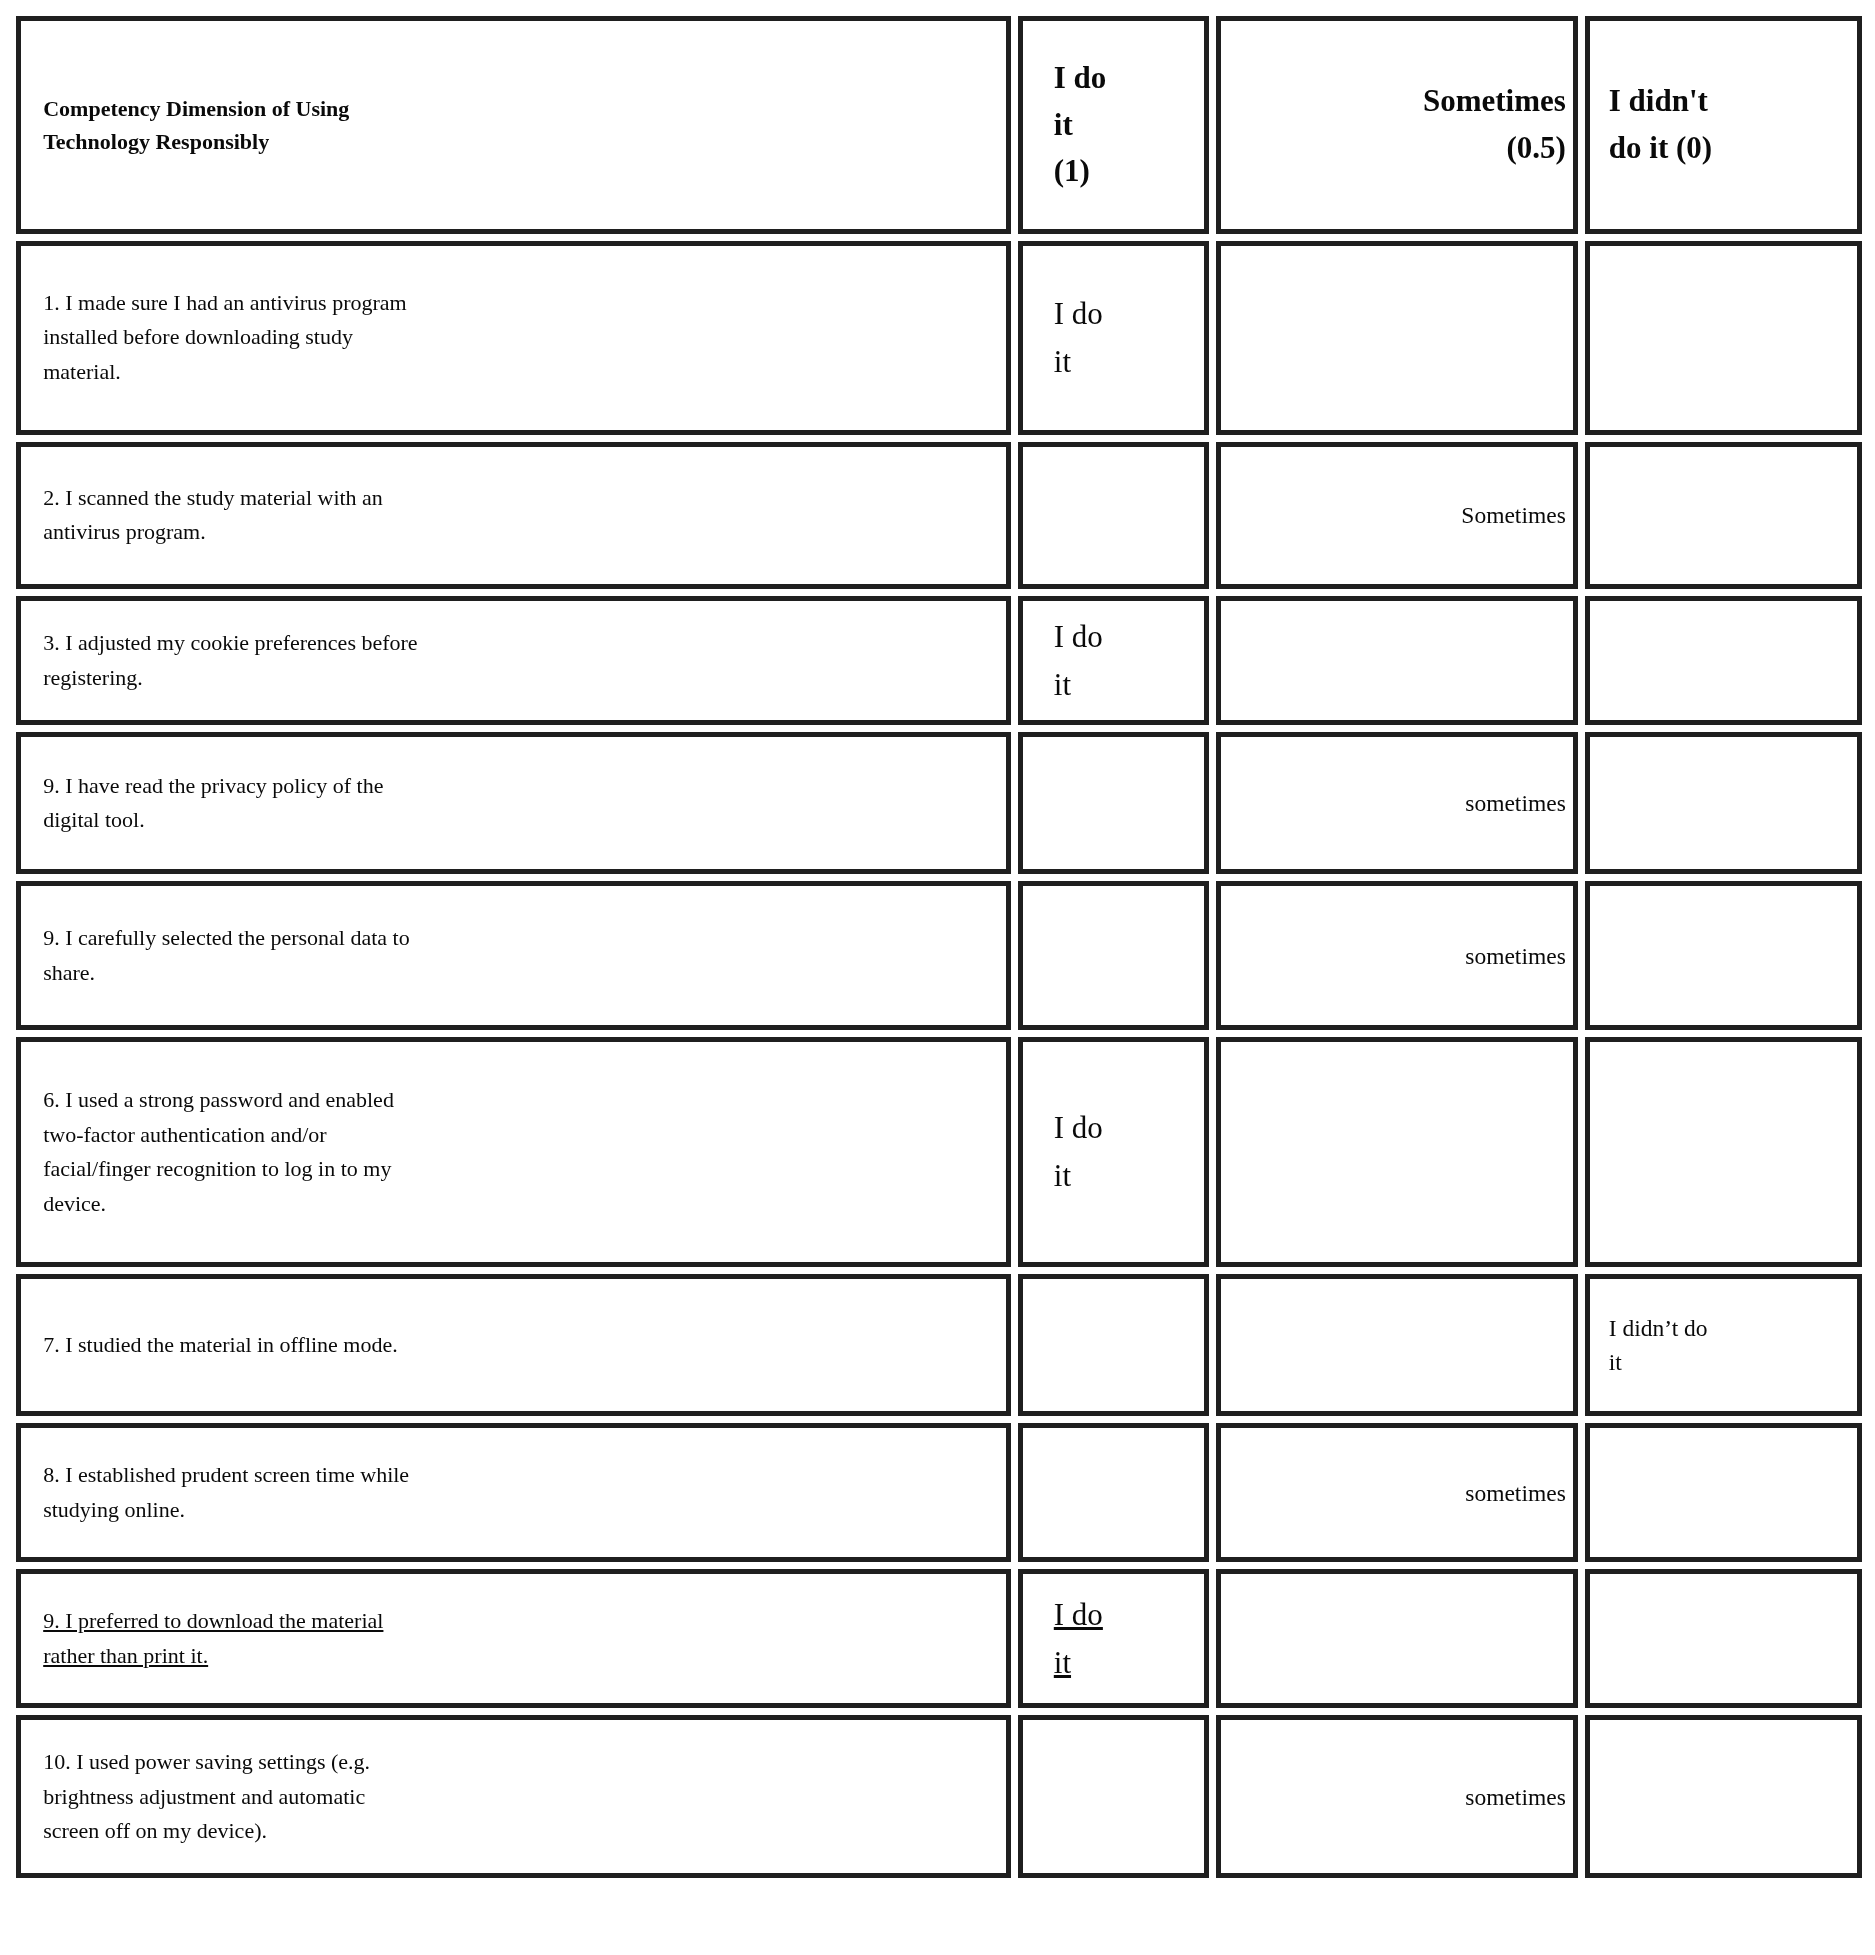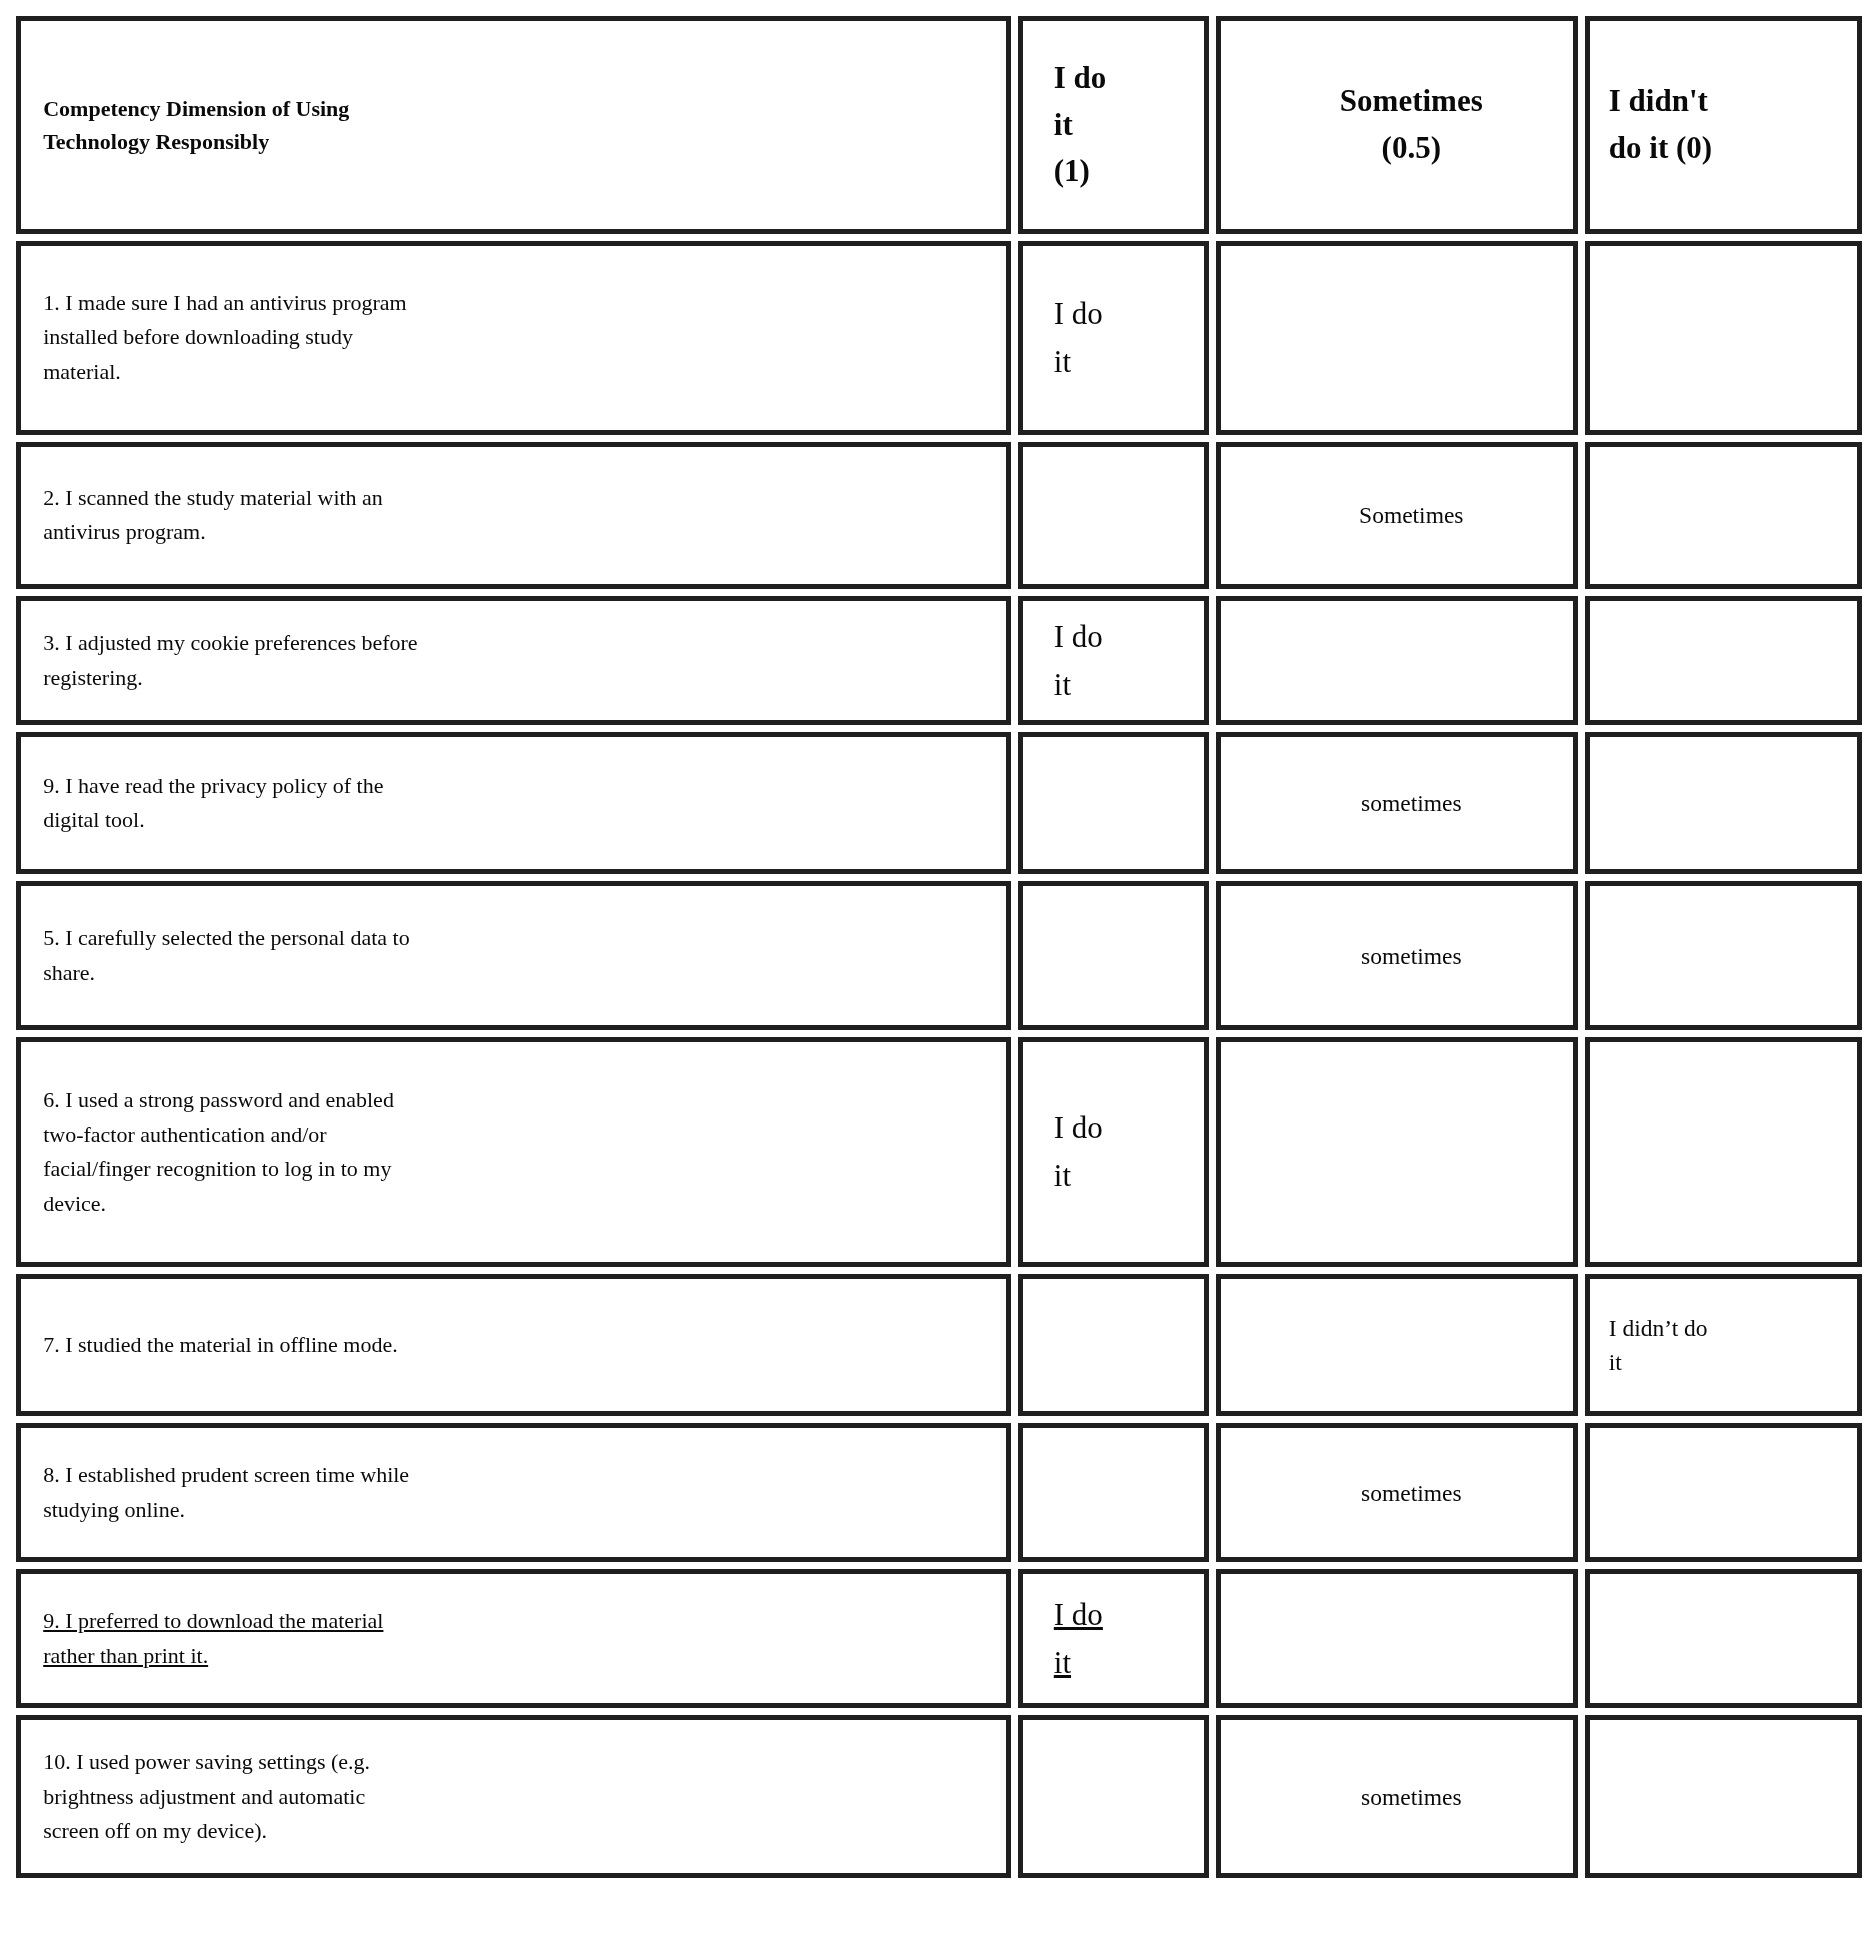--- a/index.html
+++ b/index.html
@@ -39,21 +39,21 @@
     text-align: left;
     font-size: 22px;
     line-height: 1.58;
     padding: 16.5px 17.7px 16.5px 22.4px;
   }
   thead th { font-weight: bold; }
   thead th.stmt { line-height: 1.5; }
 
   
   .col2 { padding: 11.8px 7px 11.8px 31px; font-size: 31px; line-height: 1.55; text-align: left; }
-  .col3 { padding: 11.8px 7px 11.8px 36px; text-align: center; }
+  .col3 { padding: 11.8px 7px 11.8px 36px; text-align: right; }
   .col4 { padding: 11.8px 7px 11.8px 19px; text-align: left; }
 
   thead th.col2, thead th.col3, thead th.col4 {
     font-size: 31px;
     line-height: 1.5;
   }
   tbody td.col3, tbody td.col4 {
     font-size: 23.5px;
     line-height: 1.45;
   }
@@ -120,21 +120,21 @@
       <td class="col4"></td>
     </tr>
     <tr>
       <td class="stmt">9. I have read the privacy policy of the
 digital tool.</td>
       <td class="col2"></td>
       <td class="col3">sometimes</td>
       <td class="col4"></td>
     </tr>
     <tr>
-      <td class="stmt">5. I carefully selected the personal data to
+      <td class="stmt">9. I carefully selected the personal data to
 share.</td>
       <td class="col2"></td>
       <td class="col3">sometimes</td>
       <td class="col4"></td>
     </tr>
     <tr>
       <td class="stmt">6. I used a strong password and enabled
 two-factor authentication and/or
 facial/finger recognition to log in to my
 device.</td>

